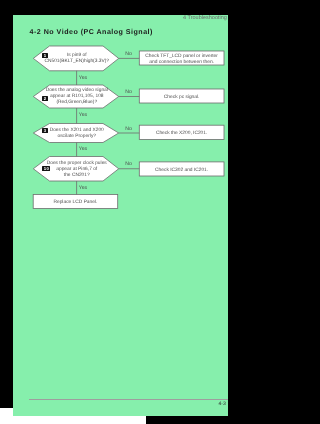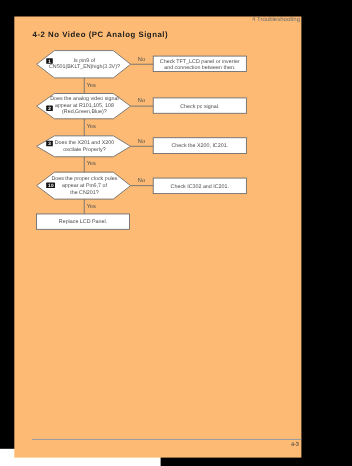--- a/index.html
+++ b/index.html
@@ -2,21 +2,21 @@
 <html><head>
 <meta charset="utf-8">
 <title>4 Troubleshooting</title>
 <style>
   html,body{margin:0;padding:0;}
   body{width:300px;height:424px;background:#000;overflow:hidden;
        font-family:"Liberation Sans",sans-serif;-webkit-font-smoothing:antialiased;text-rendering:geometricPrecision;}
   #root{position:relative;width:300px;height:424px;}
   #backdrop{position:absolute;left:0;top:0;width:300px;height:424px;background:#000;}
   #fill-bl{position:absolute;left:0;top:408px;width:146px;height:16px;background:#ffffff;}
-  #page{position:absolute;left:13px;top:15px;width:261px;height:401px;background:#fdba74;overflow:hidden;}
+  #page{position:absolute;left:13px;top:15px;width:215px;height:401px;background:#86efac;overflow:hidden;}
 
   .running-head{position:absolute;right:1.2px;top:0.3px;font-size:5.5px;line-height:6px;
        color:#6b6b6b;white-space:nowrap;}
   .doc-title{position:absolute;left:16.6px;top:12.6px;font-size:7.1px;line-height:8px;
        font-weight:bold;color:#1c1c1c;white-space:nowrap;letter-spacing:.48px;}
 
   #flowsvg{position:absolute;left:0;top:0;}
   #flowsvg .shape{fill:#ffffff;stroke:#6f6f6f;stroke-width:0.82;}
   #flowsvg .conn{stroke:#6f6f6f;stroke-width:0.82;}
 

